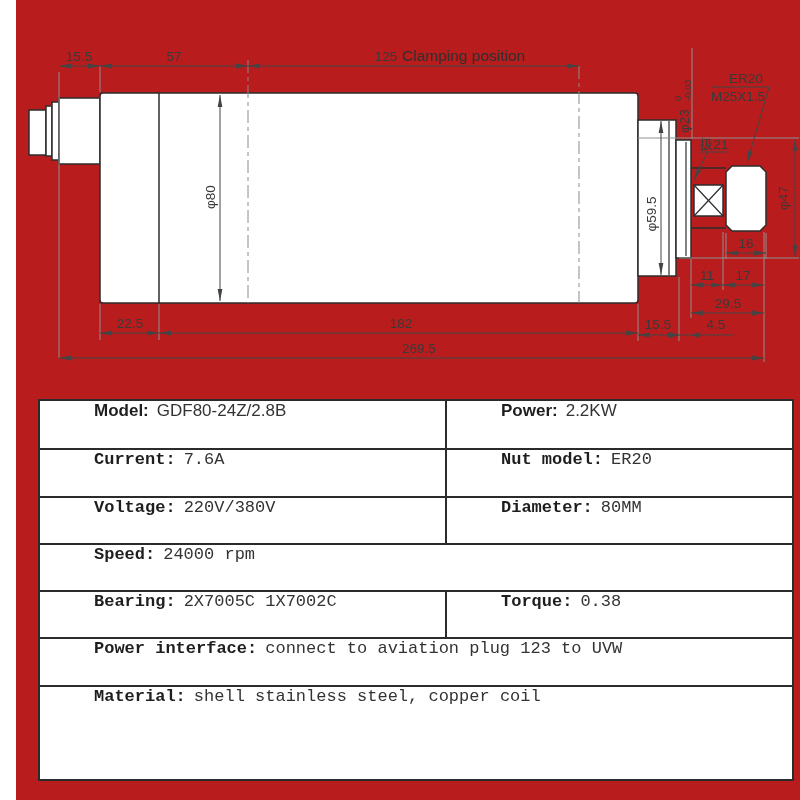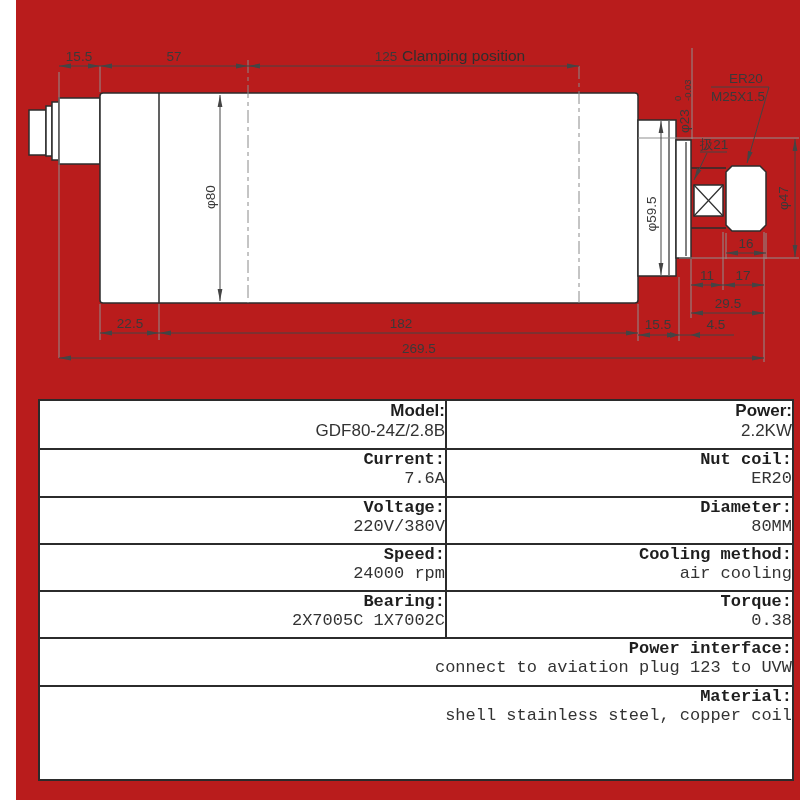--- a/index.html
+++ b/index.html
@@ -10,22 +10,22 @@
   .dimtxt{font-size:13.5px;}
   .dimtxt-sm{font-size:9.5px;}
   .clamptxt{font-size:15.5px;fill:#2f2f2f;}
 
   .spec-table{position:absolute;left:22px;top:399px;width:756px;height:382px;
       border:2px solid #2b2b2b;box-sizing:border-box;display:grid;
       grid-template-rows:repeat(8,1fr);background:#fff;}
   .spec-row{display:grid;grid-template-columns:405px 1fr;box-sizing:border-box;}
   .spec-row + .spec-row{border-top:2px solid #2b2b2b;font-family:Liberation Mono, monospace;}
   .spec-row.full{grid-template-columns:1fr;}
-  .spec-cell{display:flex;align-items:flex-end;padding-left:86px;box-sizing:border-box;
-      font-size:17px;color:#333;white-space:nowrap;overflow:hidden;flex-direction:column;}
+  .spec-cell{display:flex;align-items:flex-start;padding-left:54px;box-sizing:border-box;
+      font-size:17px;color:#333;white-space:nowrap;overflow:hidden;}
   .spec-cell.right{border-left:2px solid #2b2b2b;}
   .spec-cell .lbl{font-weight:bold;color:#1e1e1e;}
   .spec-cell .val{margin-left:8px;color:#333;}
 </style>
 </head>
 <body>
 
 <div class="page">
 
   <svg class="drawing" viewBox="0 0 800 395" width="800" height="395">
@@ -148,45 +148,41 @@
         <span class="val">2.2KW</span>
       </div>
     </div>
 
     <div class="spec-row">
       <div class="spec-cell">
         <span class="lbl">Current:</span>
         <span class="val">7.6A</span>
       </div>
       <div class="spec-cell right">
-        <span class="lbl">Nut coil:</span>
+        <span class="lbl">Nut model:</span>
         <span class="val">ER20</span>
       </div>
     </div>
 
     <div class="spec-row">
       <div class="spec-cell">
         <span class="lbl">Voltage:</span>
         <span class="val">220V/380V</span>
       </div>
       <div class="spec-cell right">
         <span class="lbl">Diameter:</span>
         <span class="val">80MM</span>
       </div>
     </div>
 
     <div class="spec-row">
       <div class="spec-cell">
         <span class="lbl">Speed:</span>
         <span class="val">24000 rpm</span>
       </div>
-      <div class="spec-cell right">
-        <span class="lbl">Cooling method:</span>
-        <span class="val">air cooling</span>
-      </div>
     </div>
 
 
     <div class="spec-row">
       <div class="spec-cell">
         <span class="lbl">Bearing:</span>
         <span class="val">2X7005C 1X7002C</span>
       </div>
       <div class="spec-cell right">
         <span class="lbl">Torque:</span>

